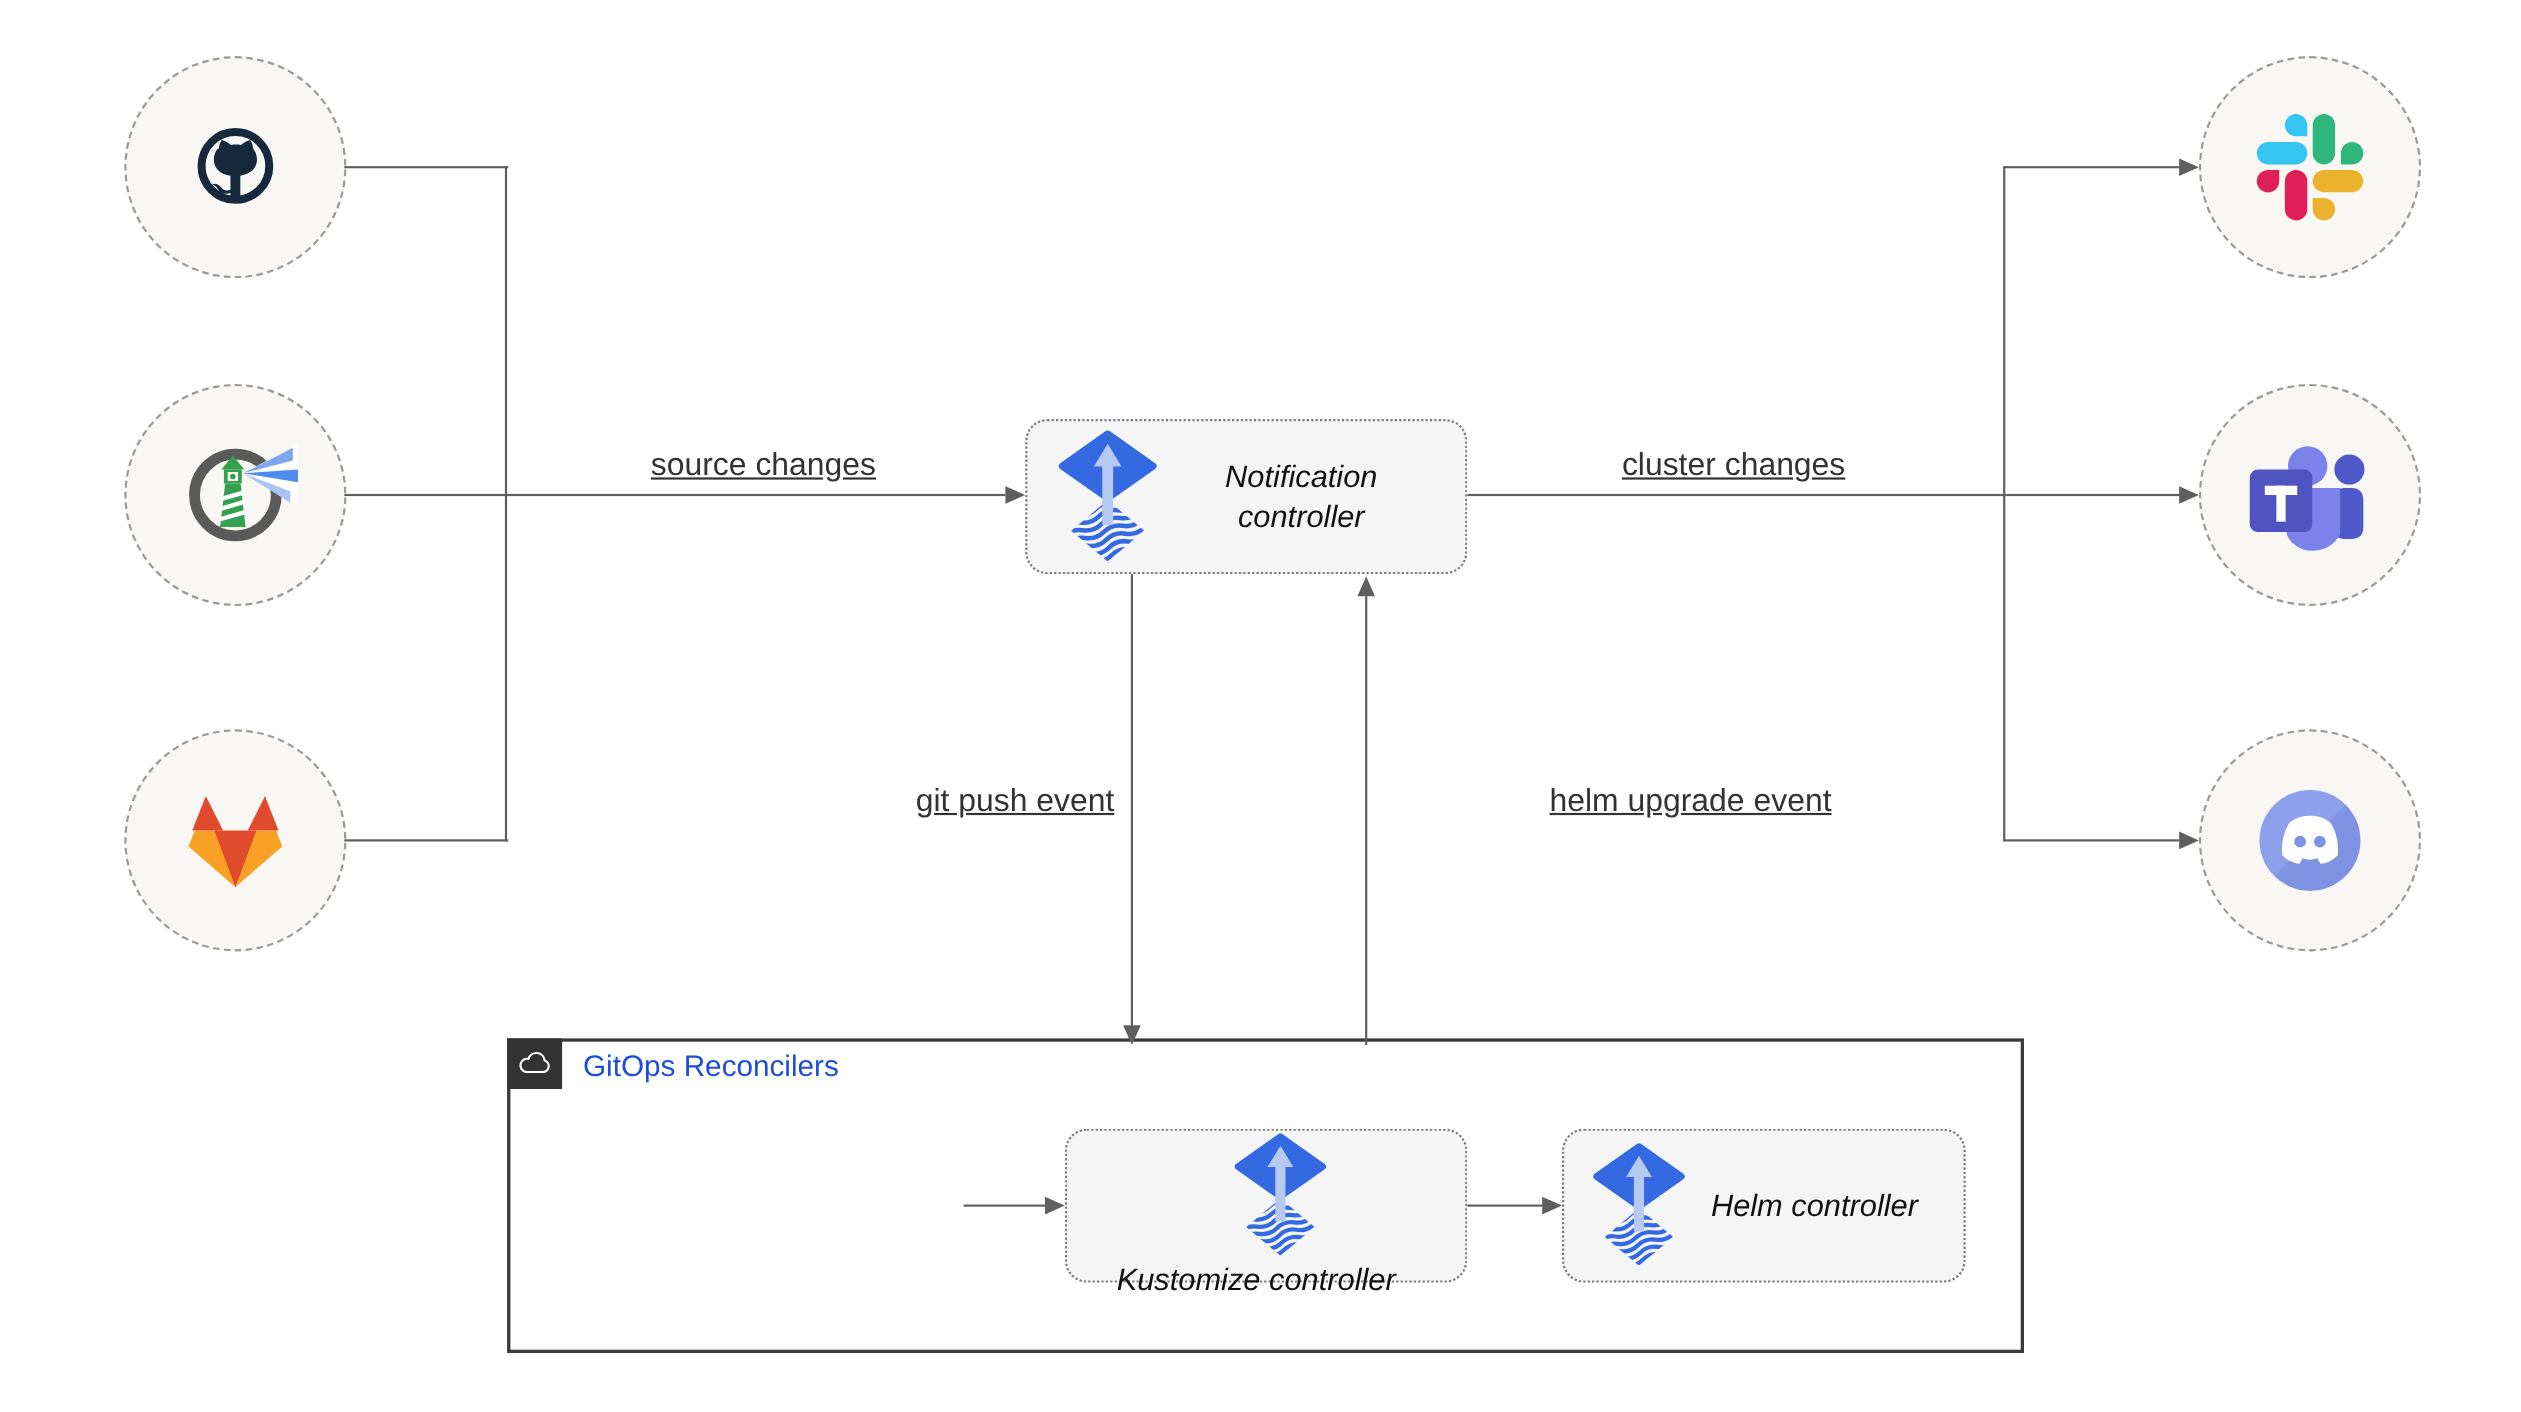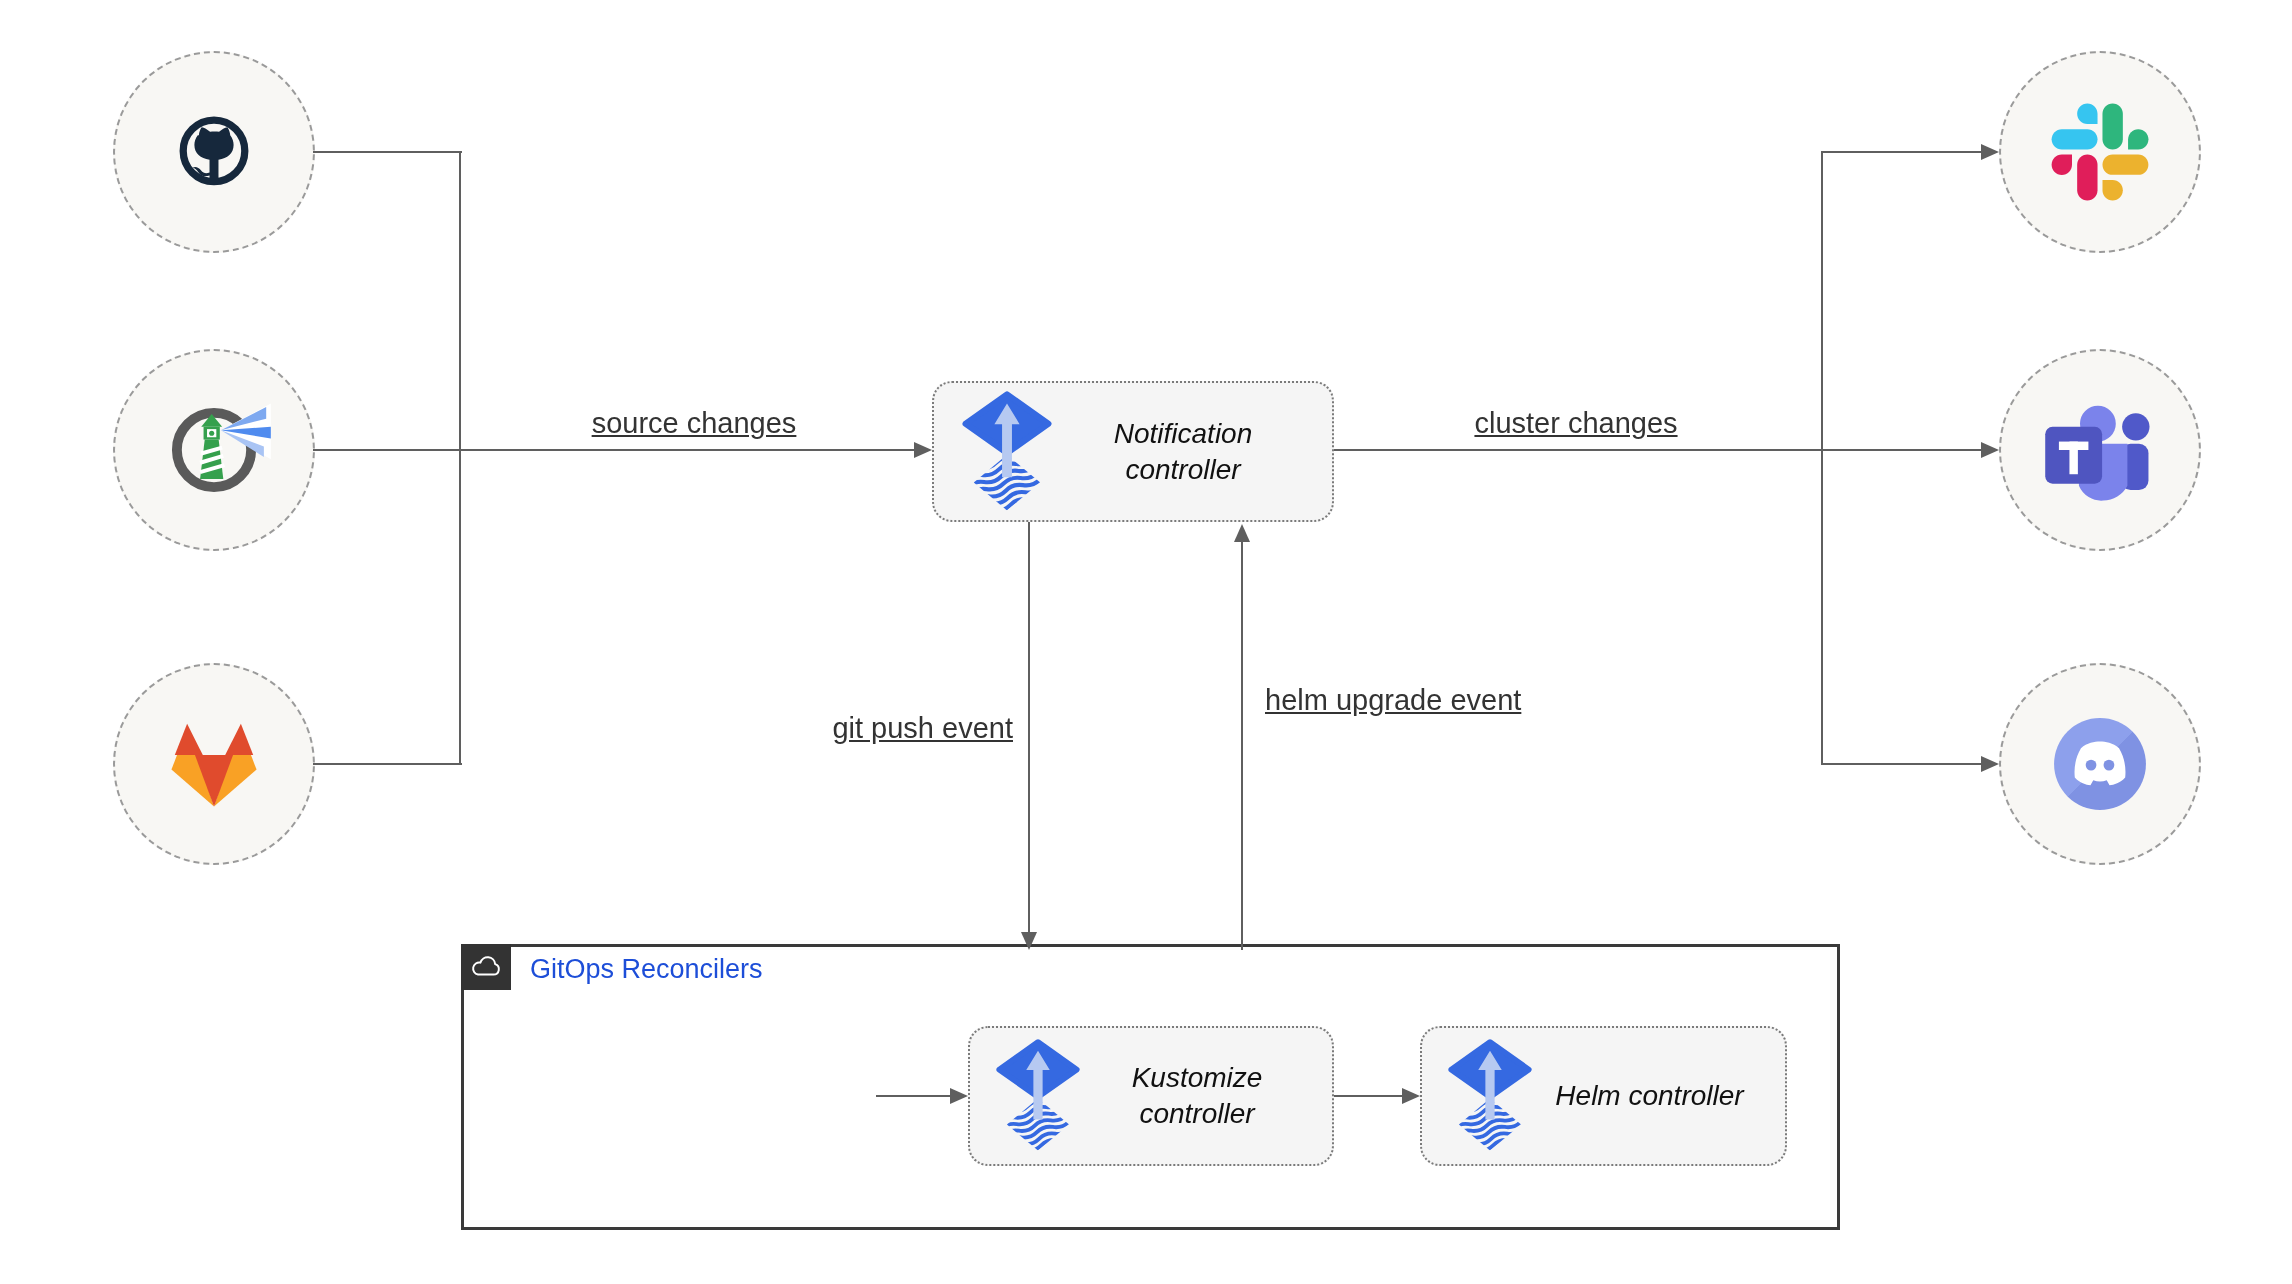--- a/index.html
+++ b/index.html
@@ -159,21 +159,21 @@
 
   <div class="group-box">
     <div class="group-badge">
       <svg class="icon-svg" viewBox="0 0 36 26" width="32" height="24">
         <path d="M9 21.5 h17.5 a6 6 0 0 0 1.8 -11.7 a8.5 8.5 0 0 0 -16.6 -1.7 a5.6 5.6 0 0 0 -2.7 13.4 z" fill="none" stroke="#ffffff" stroke-width="2.2" stroke-linejoin="round"></path>
       </svg>
     </div>
     <div class="group-label">GitOps Reconcilers</div>
   </div>
 
-  <div class="node" style="left:968px;top:1026px;width:366px;height:140px;">
+  <div class="node" style="left:968px;top:1026px;width:366px;height:140px;flex-direction:column;">
     <div class="flux-slot">
         <svg class="icon-svg" viewBox="0 0 100 138" width="100%" height="100%">
     <path d="M50 5 L96 37.5 L50 70 L4 37.5 Z" fill="#3569e1" stroke="#3569e1" stroke-width="7" stroke-linejoin="round"></path>
     <clipPath id="fluxwave">
             <path d="M50 72 L87 103 L50 134 L13 103 Z"></path>
           </clipPath>
     <g clip-path="url(#fluxwave)">
       <g transform="rotate(-18 50 103)" fill="none" stroke="#3569e1" stroke-width="4.6" stroke-linecap="round">
         <path d="M6 78 q 10 -5 20 0 t 20 0 t 20 0 t 20 0"></path>
         <path d="M6 86.3 q 10 -5 20 0 t 20 0 t 20 0 t 20 0"></path>
@@ -233,15 +233,15 @@
   <div class="arrow up" style="left:1234px;top:524px;"></div>
 
   <div class="h-line" style="left:876px;top:1095px;width:75px;"></div>
   <div class="arrow right" style="left:950px;top:1088px;"></div>
   <div class="h-line" style="left:1334px;top:1095px;width:68px;"></div>
   <div class="arrow right" style="left:1402px;top:1088px;"></div>
 
   <div class="edge-label center" style="left:544px;top:407px;width:300px;">source changes</div>
   <div class="edge-label center" style="left:1426px;top:407px;width:300px;">cluster changes</div>
   <div class="edge-label right-al" style="left:713px;top:712px;width:300px;">git push event</div>
-  <div class="edge-label" style="left:1265px;top:684px;width:400px;">helm upgrade event</div>
+  <div class="edge-label" style="left:1265px;top:712px;width:400px;text-align:right;">helm upgrade event</div>
 
 </div>
 
 </body></html>

